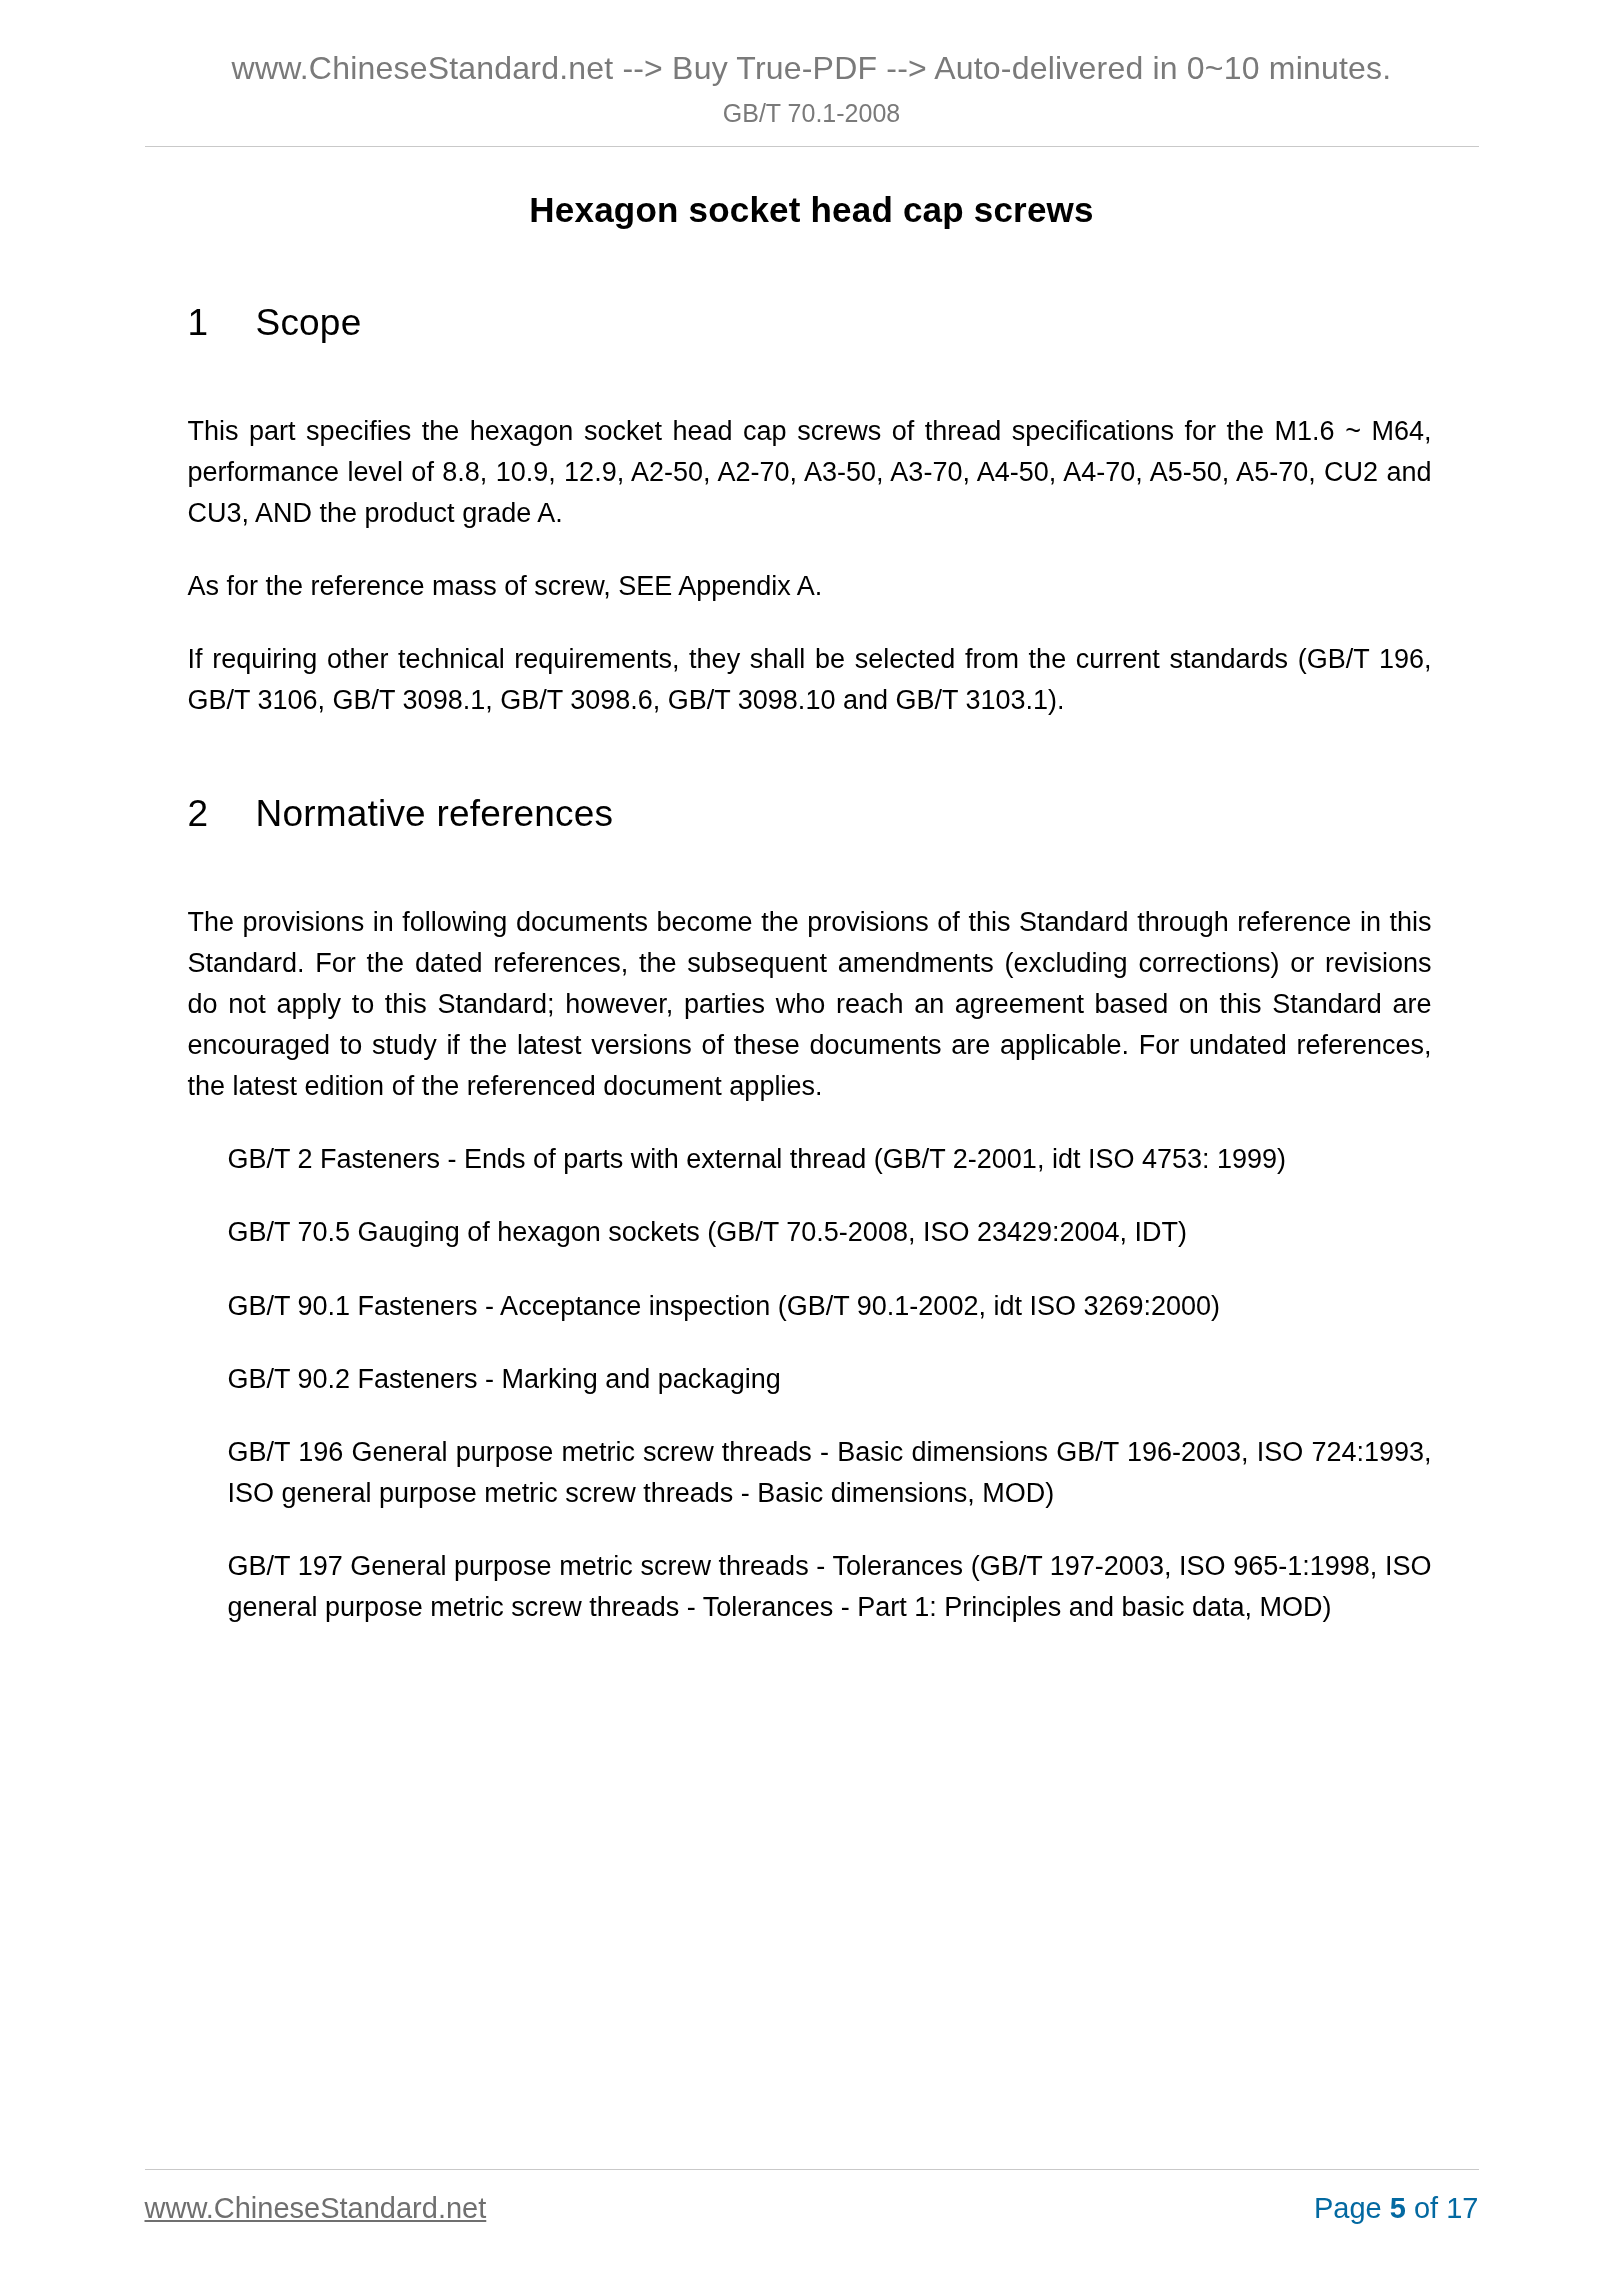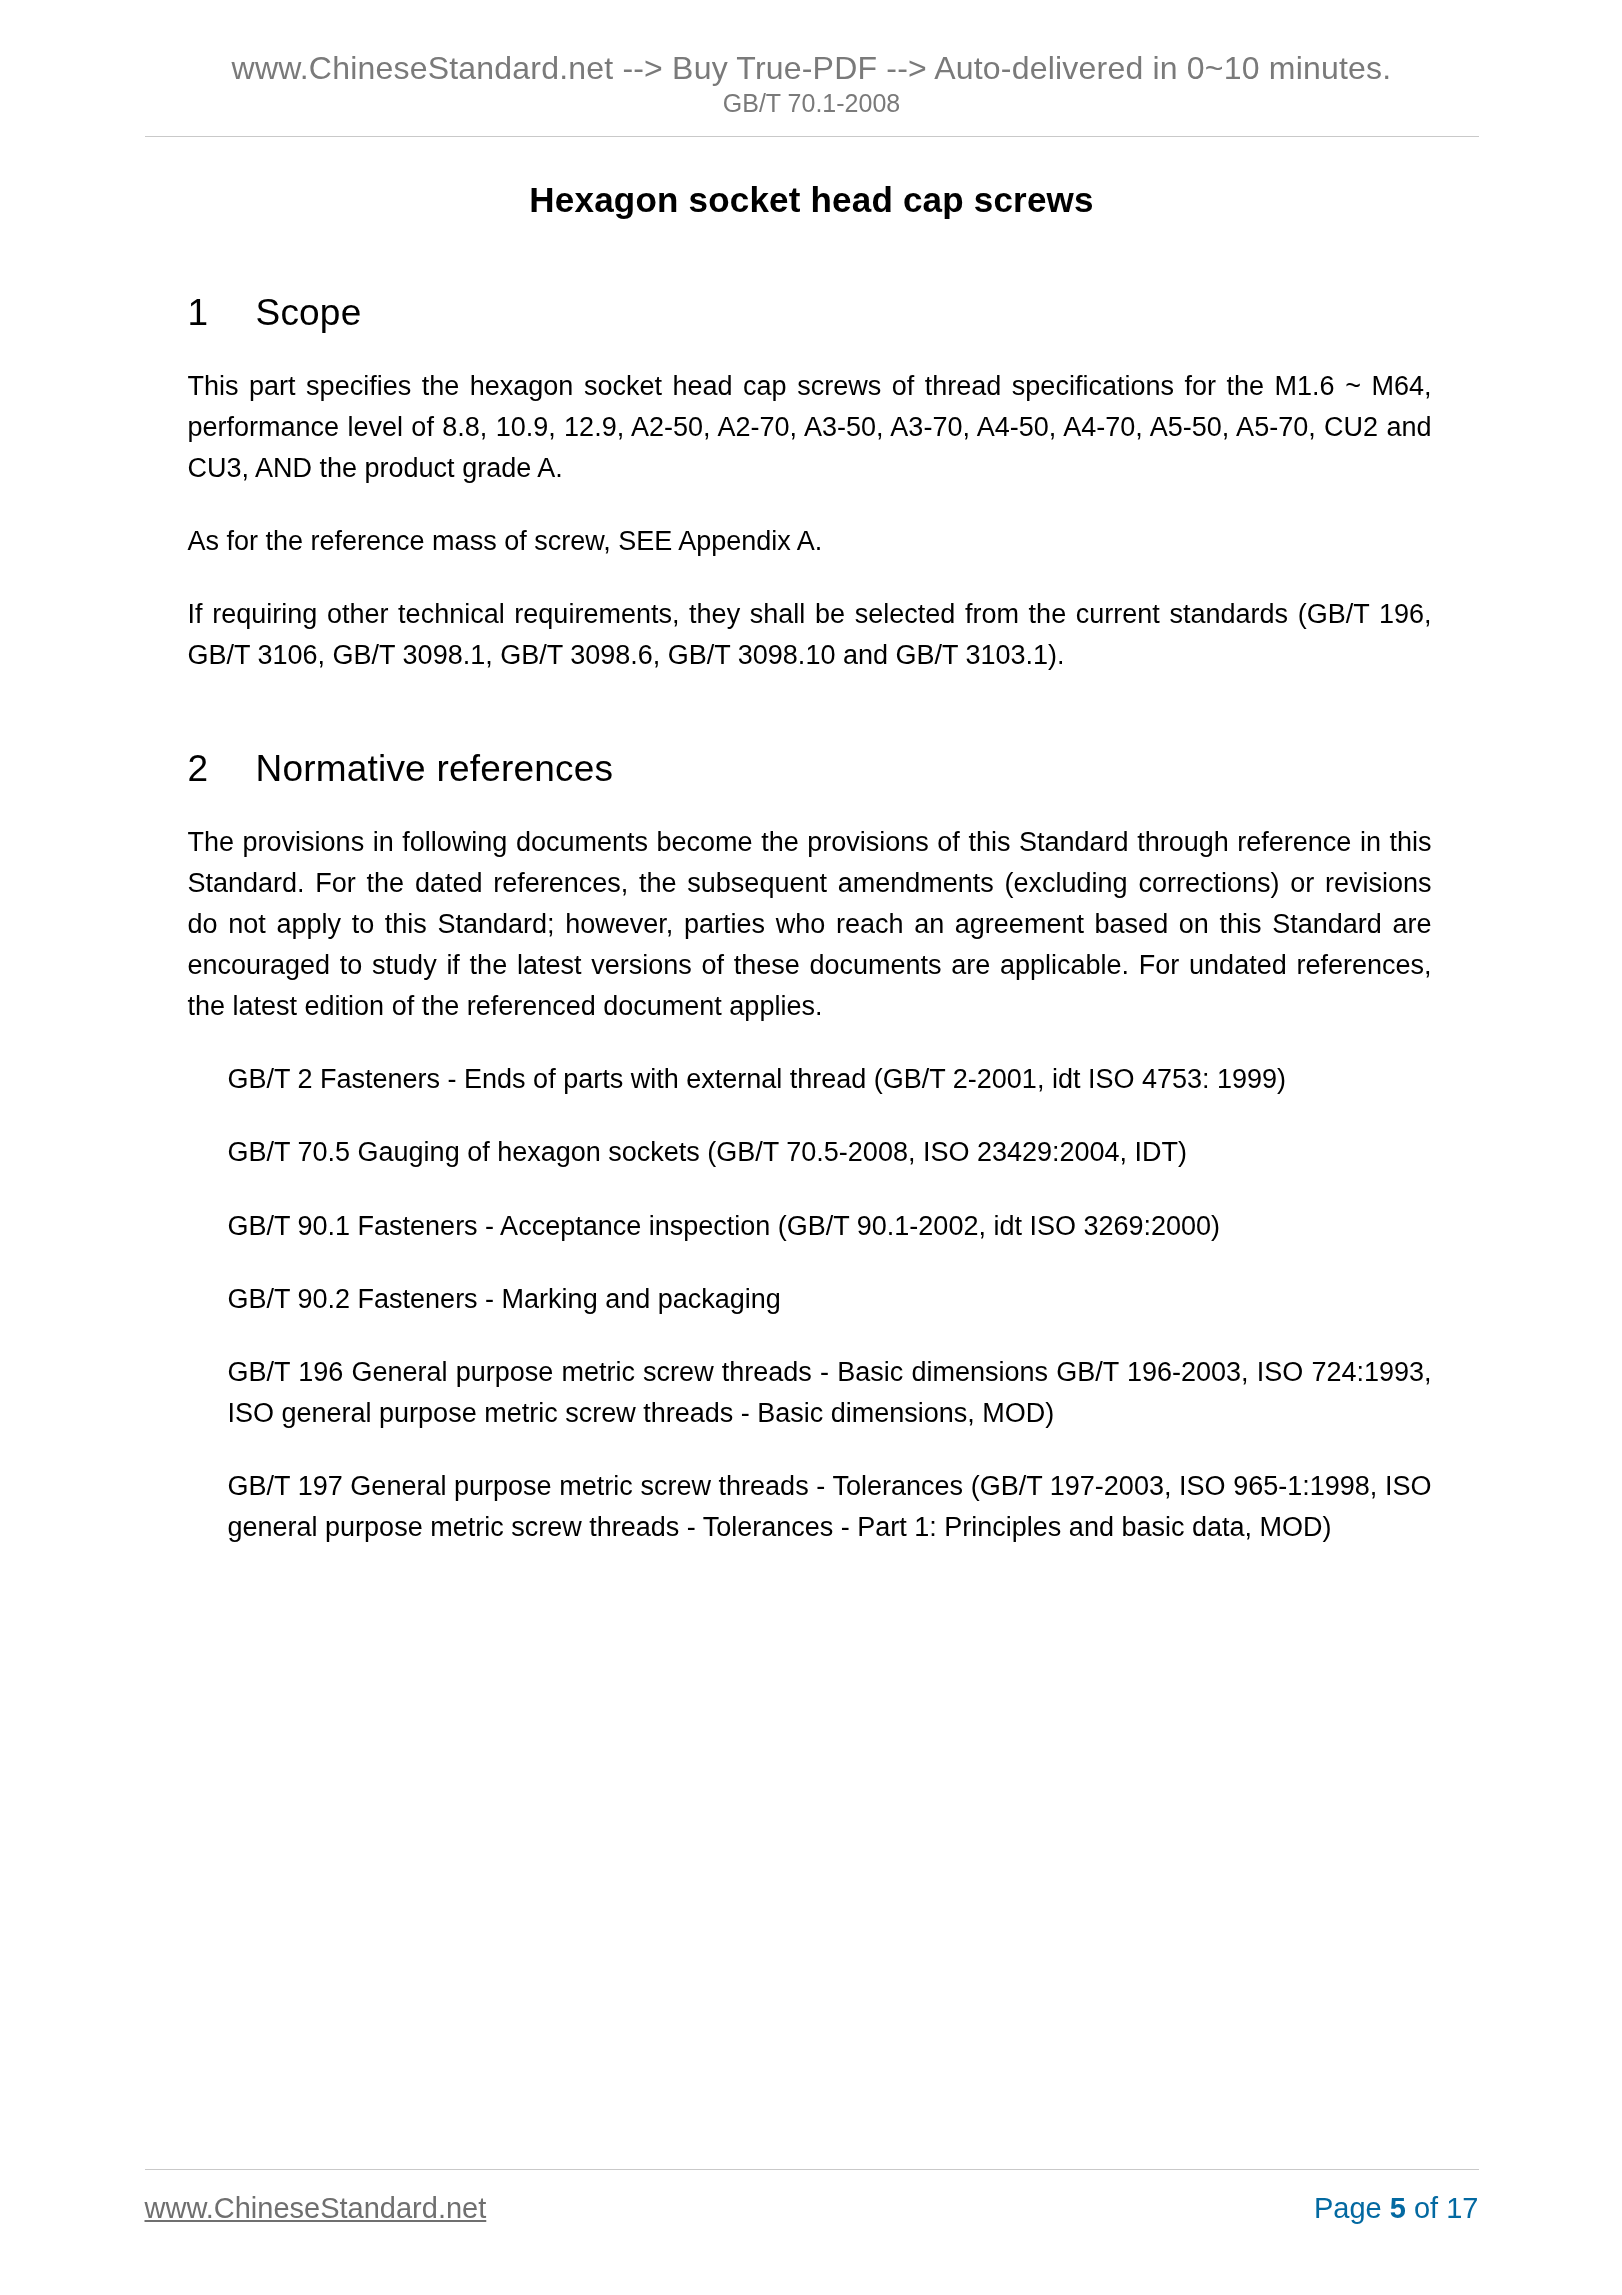--- a/index.html
+++ b/index.html
@@ -28,20 +28,21 @@
   }
   .header-line1 {
     font-size: 32px;
     color: #7a7a7a;
     letter-spacing: 0.2px;
     line-height: 1.25;
   }
   .header-line2 {
     font-size: 25px;
     color: #7a7a7a;
+    margin-top: 10px;
     line-height: 1.2;
   }
   .rule {
     margin: 18.3px auto 0 auto;
     width: 1334px;
     height: 0.8px;
     background: #c9c9c9;
   }
   .content {
     margin: 0 auto;
@@ -67,21 +68,21 @@
   }
   .para {
     font-size: 27px;
     line-height: 1.52;
     margin: 32px 0 0 43px;
     width: 1244px;
     text-align: justify;
     text-justify: inter-word;
   }
   .para.first-after-heading {
-    margin-top: 32px;
+    margin-top: 67px;
   }
   .ref {
     font-size: 27px;
     line-height: 1.52;
     margin: 32px 0 0 83px;
     width: 1204px;
     text-align: justify;
     text-justify: inter-word;
   }
   .nojustify {

